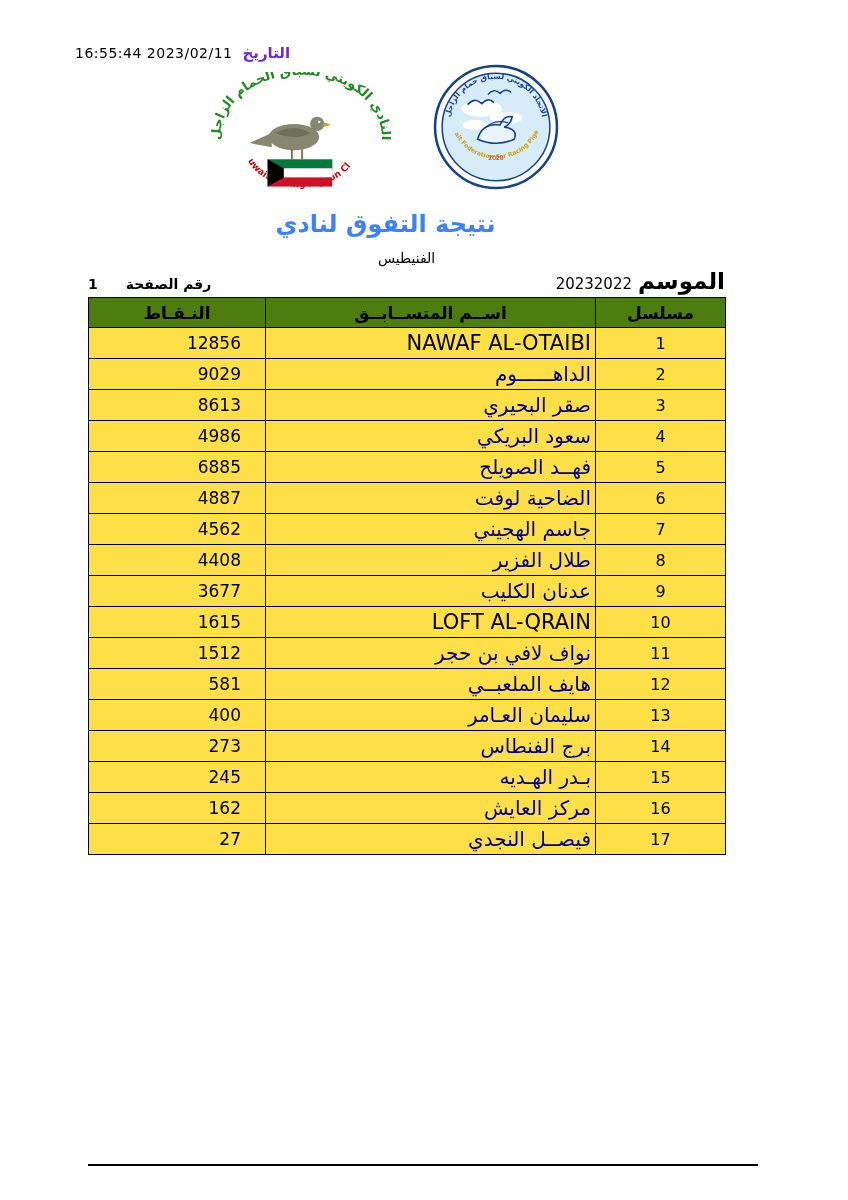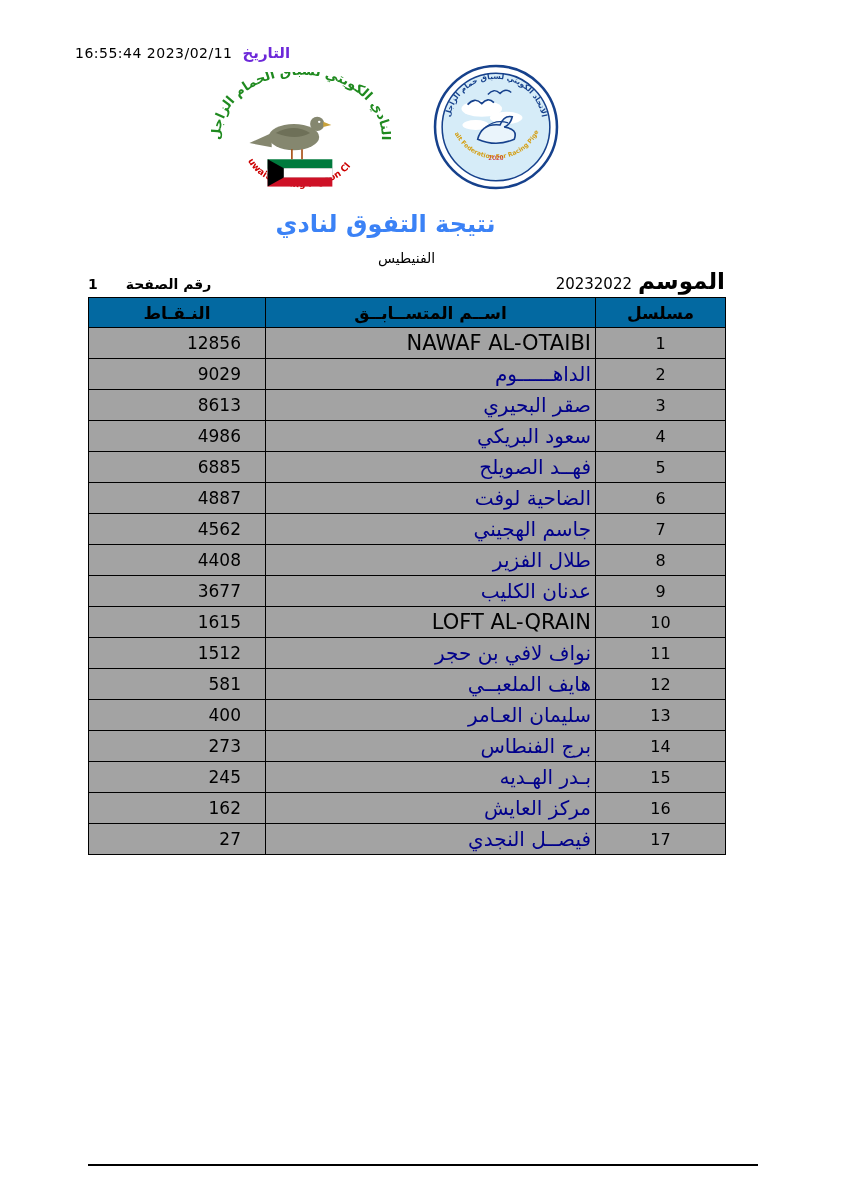--- a/index.html
+++ b/index.html
@@ -27,22 +27,22 @@
   .season { display:flex; direction:rtl; gap:6px; align-items:baseline; }
   .season-label { font-weight:bold; font-size:23px; }
   .season-value { direction:ltr; font-size:15px; }
   .pageno { display:flex; direction:rtl; gap:28px; align-items:baseline; }
   .pageno-label { font-weight:bold; font-size:14px; }
   .pageno-value { font-weight:bold; font-size:14px; }
 
   
   .results-table { position:absolute; top:297px; left:88px; width:637px; border-collapse:collapse; direction:rtl; table-layout:fixed; }
   .results-table th, .results-table td { border:1px solid #000; overflow:hidden; }
-  .results-table thead th { background:#0369a1; height:30px; font-weight:bold; font-size:17px; text-align:center; vertical-align:middle; }
-  .results-table tbody td { height:31px; vertical-align:middle; background:#a3a3a3; }
+  .results-table thead th { background:#4d7c0f; height:30px; font-weight:bold; font-size:17px; text-align:center; vertical-align:middle; }
+  .results-table tbody td { height:31px; vertical-align:middle; background:#fde047; }
   td.cell-serial { text-align:center; font-size:16px; }
   td.cell-name { text-align:right; padding-right:4px; font-size:20px; color:#00008b; }
   td.cell-name.latin { color:#000; font-size:21px; }
   td.cell-points { direction:ltr; text-align:right; padding-right:24px; font-size:17px; }
 
   
   .footer-rule { position:absolute; top:1164px; left:88px; width:670px; height:2px; background:#000; }
 </style>
 </head>
 <body>

